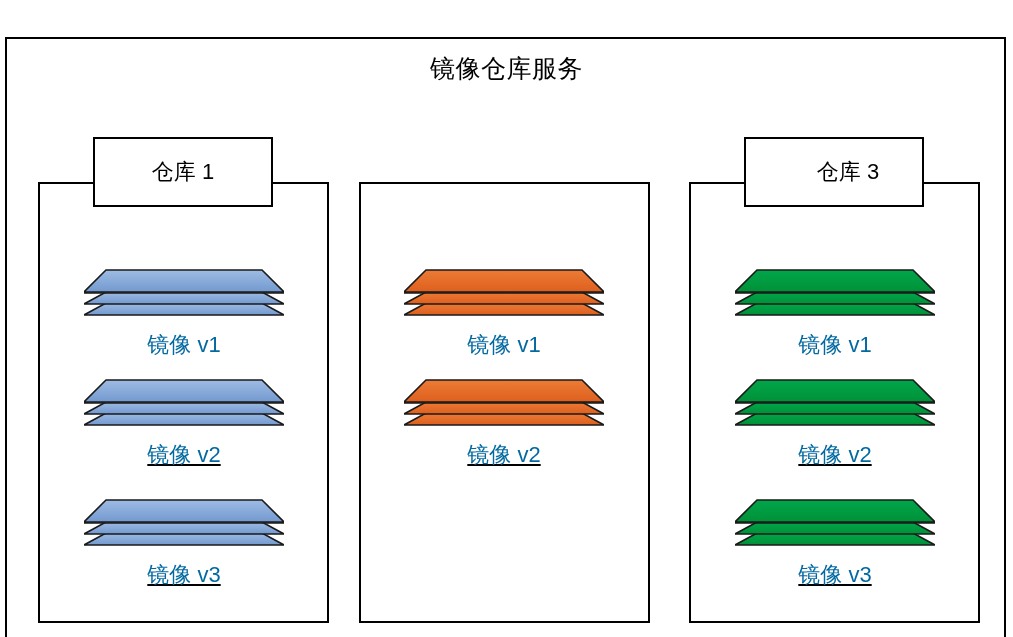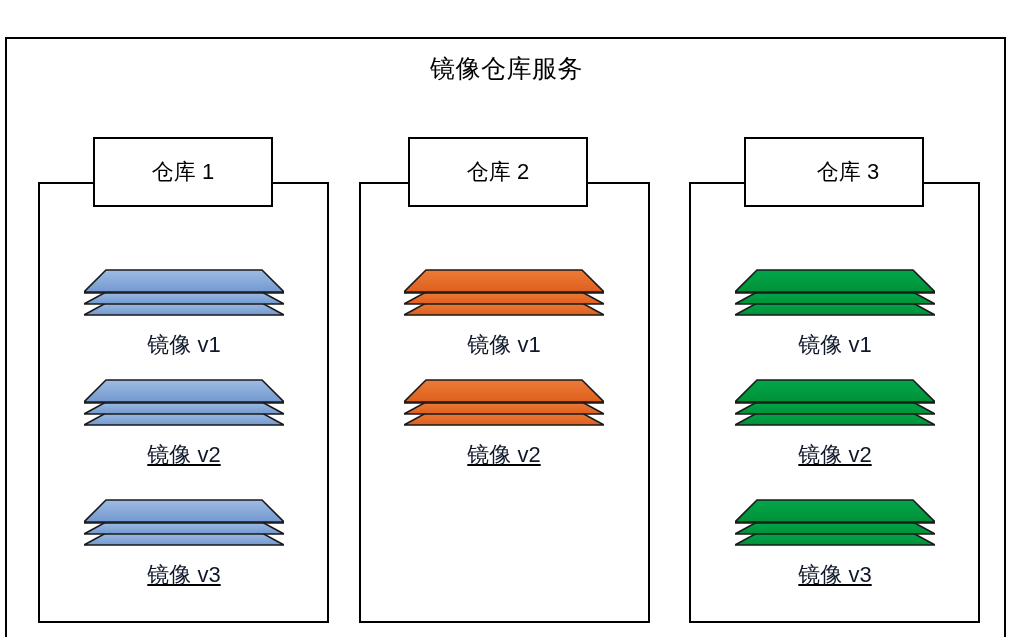--- a/index.html
+++ b/index.html
@@ -103,21 +103,21 @@
     height: 28px;
   }
   .layer svg { display: block; width: 200px; height: 28px; }
 
   .image-caption {
     margin-top: 10px;
     width: 200px;
     text-align: center;
     font-size: 22px;
     line-height: 28px;
-    color: #0f172a;
+    color: #0369a1;
     white-space: nowrap;
   }
 
   
   .col-1 { left: 84px; }
   .col-2 { left: 404px; }
   .col-3 { left: 735px; }
 
   
   .row-1 { top: 238px; }
@@ -133,23 +133,20 @@
 
   <div class="service-title">镜像仓库服务</div>
 
   <div class="repo repo-1"></div>
   <div class="repo repo-2"></div>
   <div class="repo repo-3"></div>
 
   <div class="repo-label repo-label-1">
     <span>仓库 1</span>
   </div>
-  <div class="repo-label repo-label-2">
-    <span>仓库 2</span>
-  </div>
   <div class="repo-label repo-label-3">
     <span>仓库 3</span>
   </div>
 
   <div class="image-group col-1 row-1">
     <div class="stack" style="height: 52px;">
         <div class="layer" style="top: 33px; height: 14px;">
           <svg viewBox="0 0 200 14" width="200" height="14" preserveAspectRatio="none" style="height: 14px;">
             <defs>
               <linearGradient id="g0_3" x1="0" y1="0" x2="0" y2="1">

